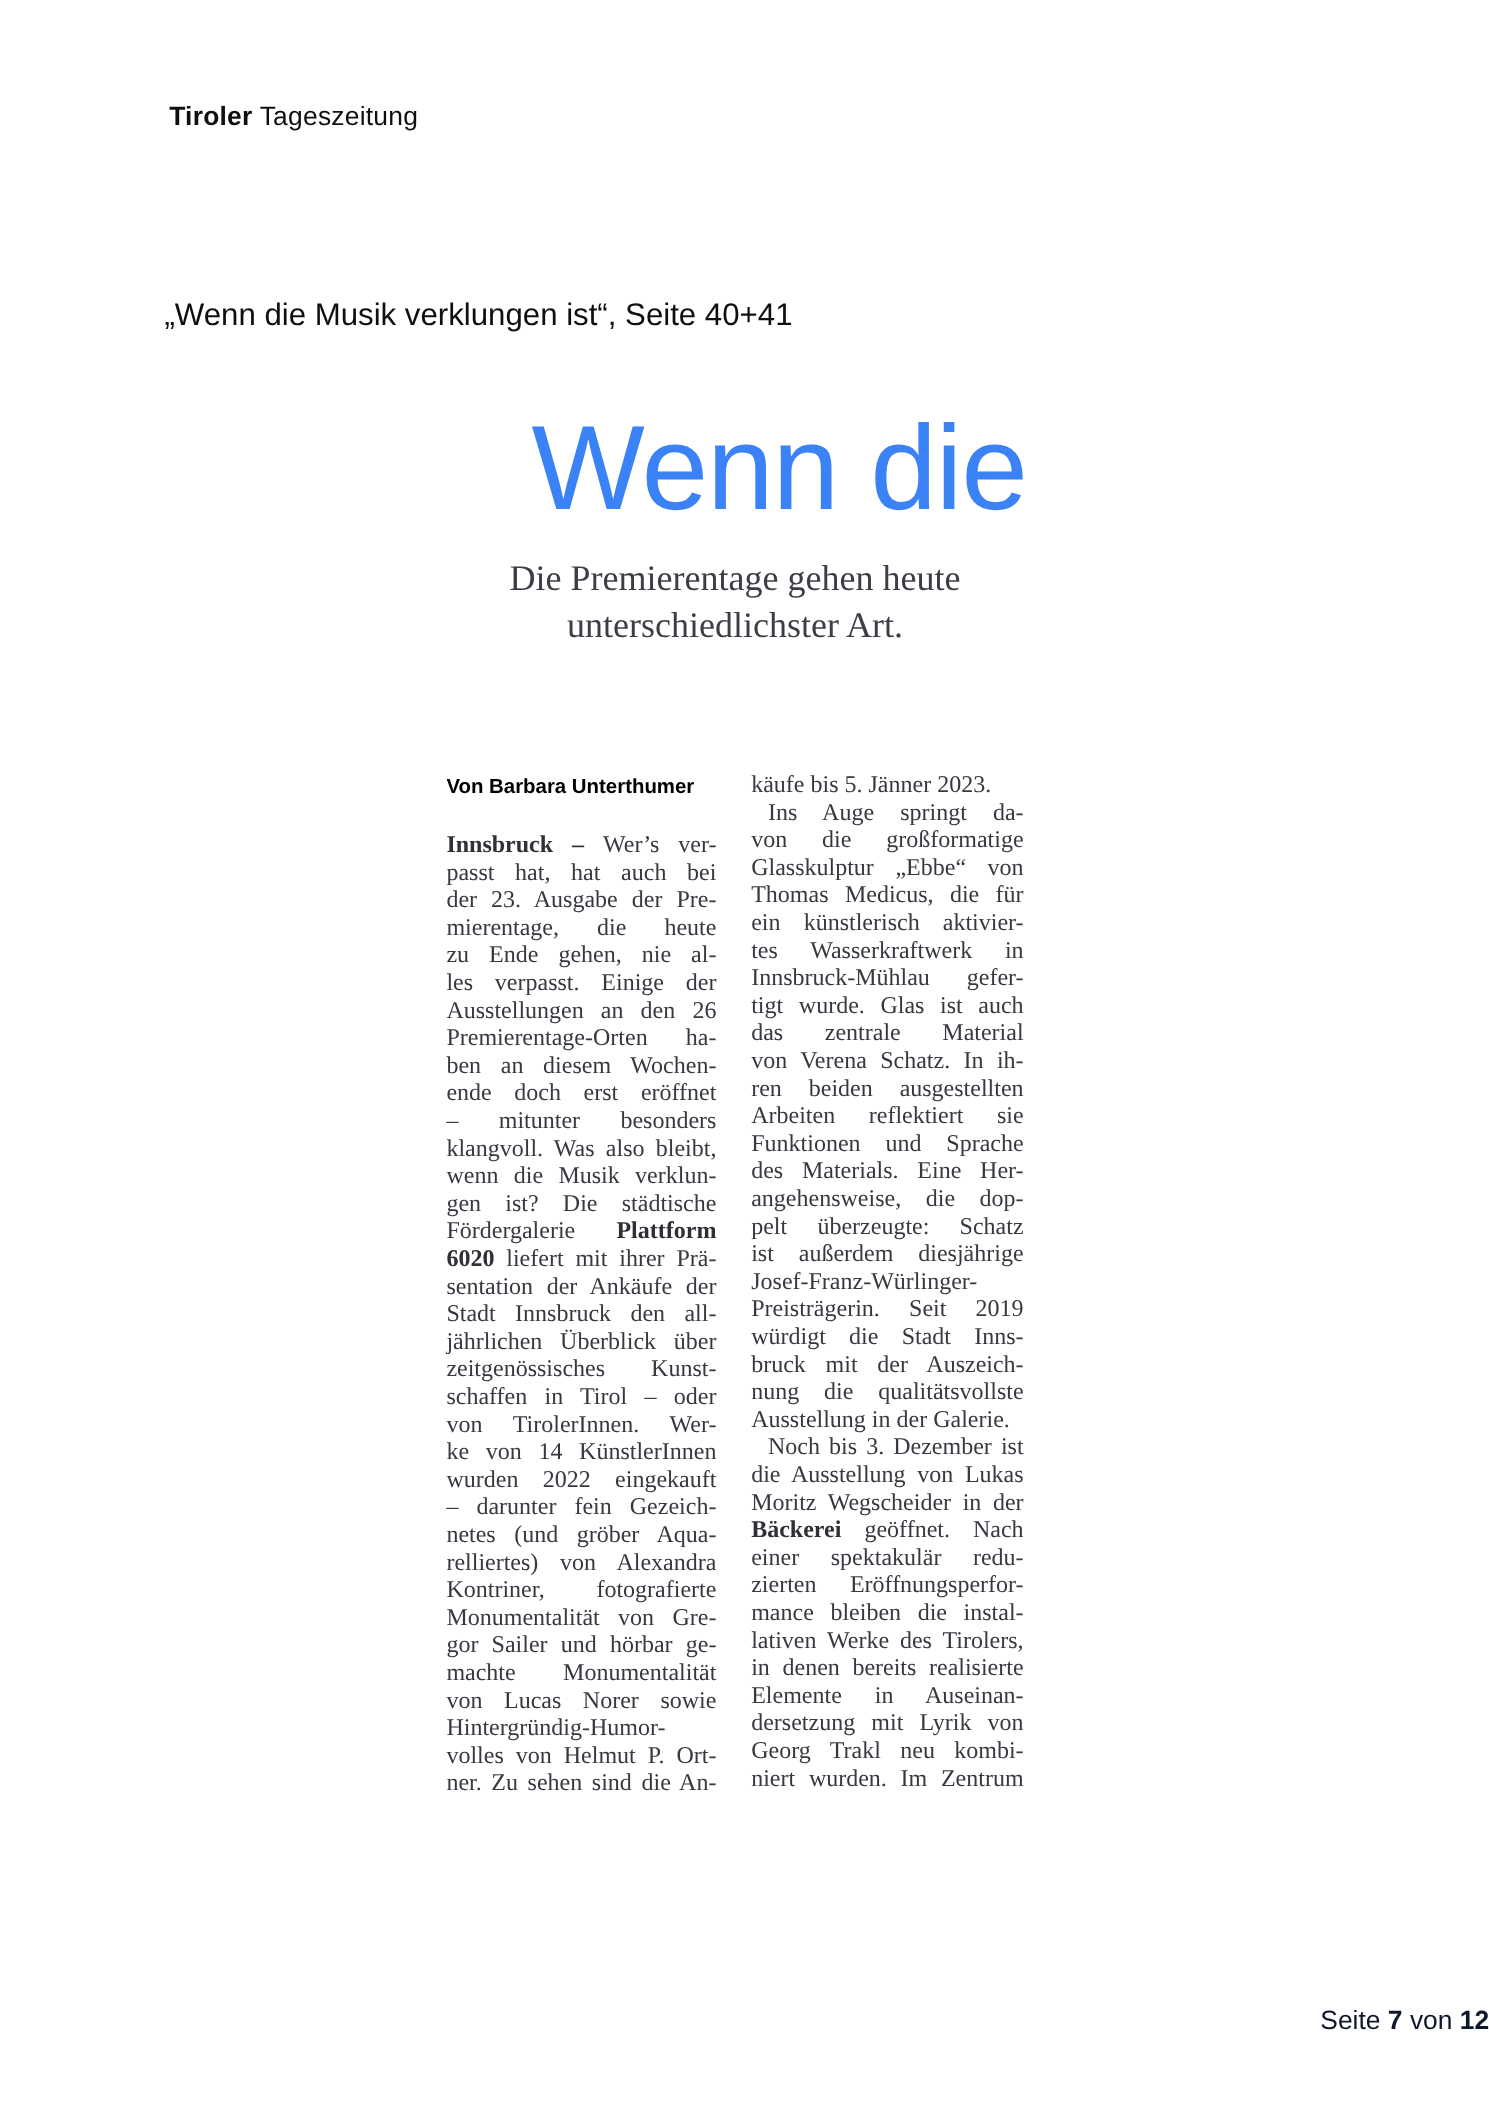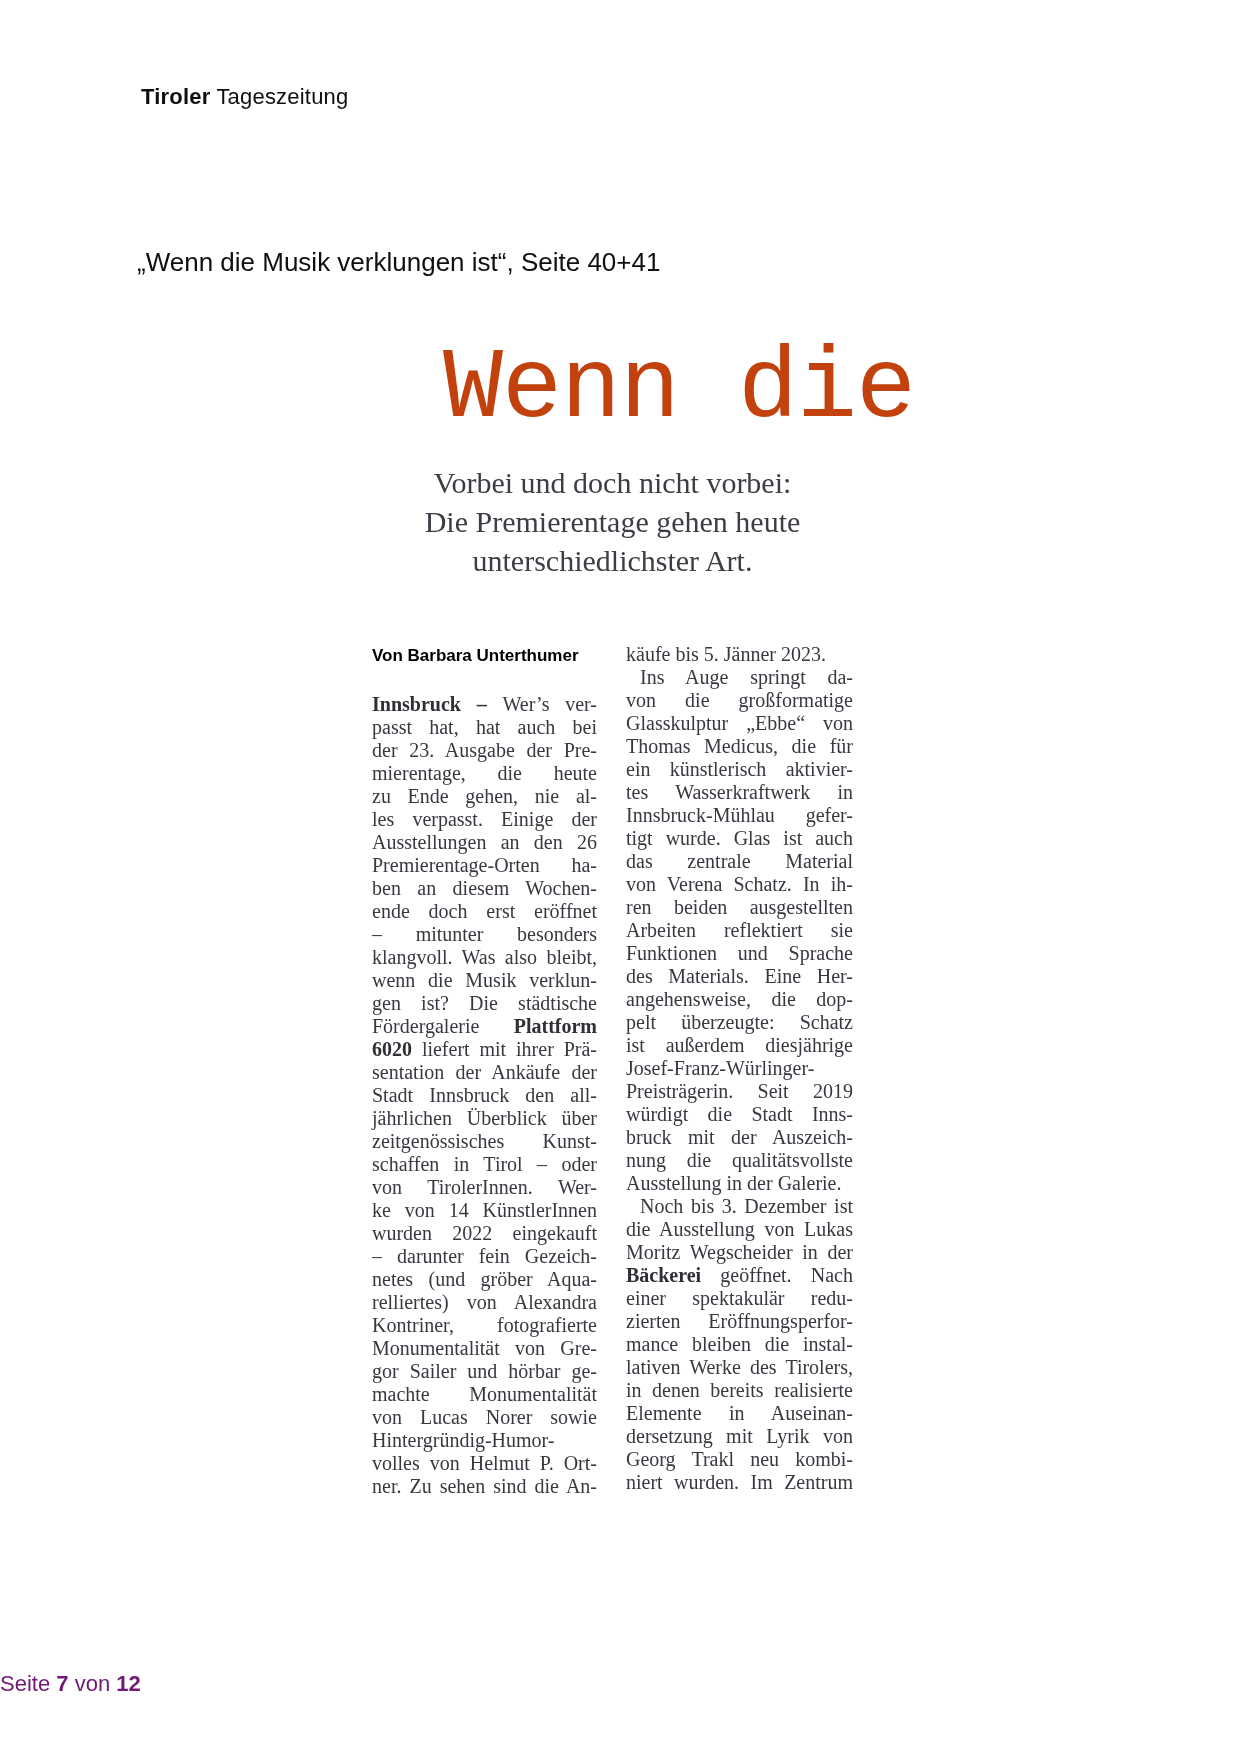--- a/index.html
+++ b/index.html
@@ -18,23 +18,23 @@
     position: absolute; left: 141px; top: 72px;
     font-size: 22px; color: #0f0f0f; letter-spacing: 0.2px;
   }
   .masthead .b { font-weight: bold; }
   .clip-title {
     position: absolute; left: 137px; top: 235px;
     font-size: 26px; font-weight: normal; color: #0f0f0f;
   }
   .headline {
     position: absolute; left: 443px; top: 328px;
-    font-family: Liberation Mono, monospace;
+    font-family: Liberation Sans, sans-serif;
     font-size: 100px; line-height: 100px;
-    color: #c2410c; letter-spacing: -1px; white-space: nowrap;
+    color: #3b82f6; letter-spacing: -1px; white-space: nowrap;
   }
   .subhead {
     position: absolute; left: 372px; top: 451px; width: 481px;
     text-align: center;
     font-family: "Liberation Serif", serif;
     font-size: 30px; line-height: 39px;
     color: #3d3d46;
   }
   .byline {
     position: absolute; left: 372px; top: 634px;
@@ -49,40 +49,39 @@
   .col-right { left: 626px; top: 631px; width: 227px; }
   .line {
     height: 23px; line-height: 23px;
     text-align: justify; text-align-last: justify;
   }
   .line.end { text-align-last: left; }
   .line.ind { text-indent: 14px; }
   .line .b { font-weight: bold; color: #2f2f36; }
   .footer {
     position: absolute; left: 0; top: 1658px; width: 1241px;
-    text-align: left; font-size: 22px; line-height: 28px; color: #701a75;
+    text-align: right; font-size: 22px; line-height: 28px; color: #0f172a;
   }
   .footer .b { font-weight: bold; }
 </style>
 </head>
 <body>
 
 <div class="page">
 
   <div class="masthead">
     <span class="b">Tiroler</span>
     <span>Tageszeitung</span>
   </div>
 
   <div class="clip-title">„Wenn die Musik verklungen ist“, Seite 40+41</div>
 
   <div class="headline">Wenn die</div>
 
   <div class="subhead">
-    <div>Vorbei und doch nicht vorbei:</div>
     <div>Die Premierentage gehen heute</div>
     <div>unterschiedlichster Art.</div>
   </div>
 
   <div class="byline">Von Barbara Unterthumer</div>
 
   <div class="col col-left" id="col-0">
       <div class="line"><span class="b">Innsbruck – </span><span>Wer’s ver-</span></div>
       <div class="line"><span>passt hat, hat auch bei</span></div>
       <div class="line"><span>der 23. Ausgabe der Pre-</span></div>

